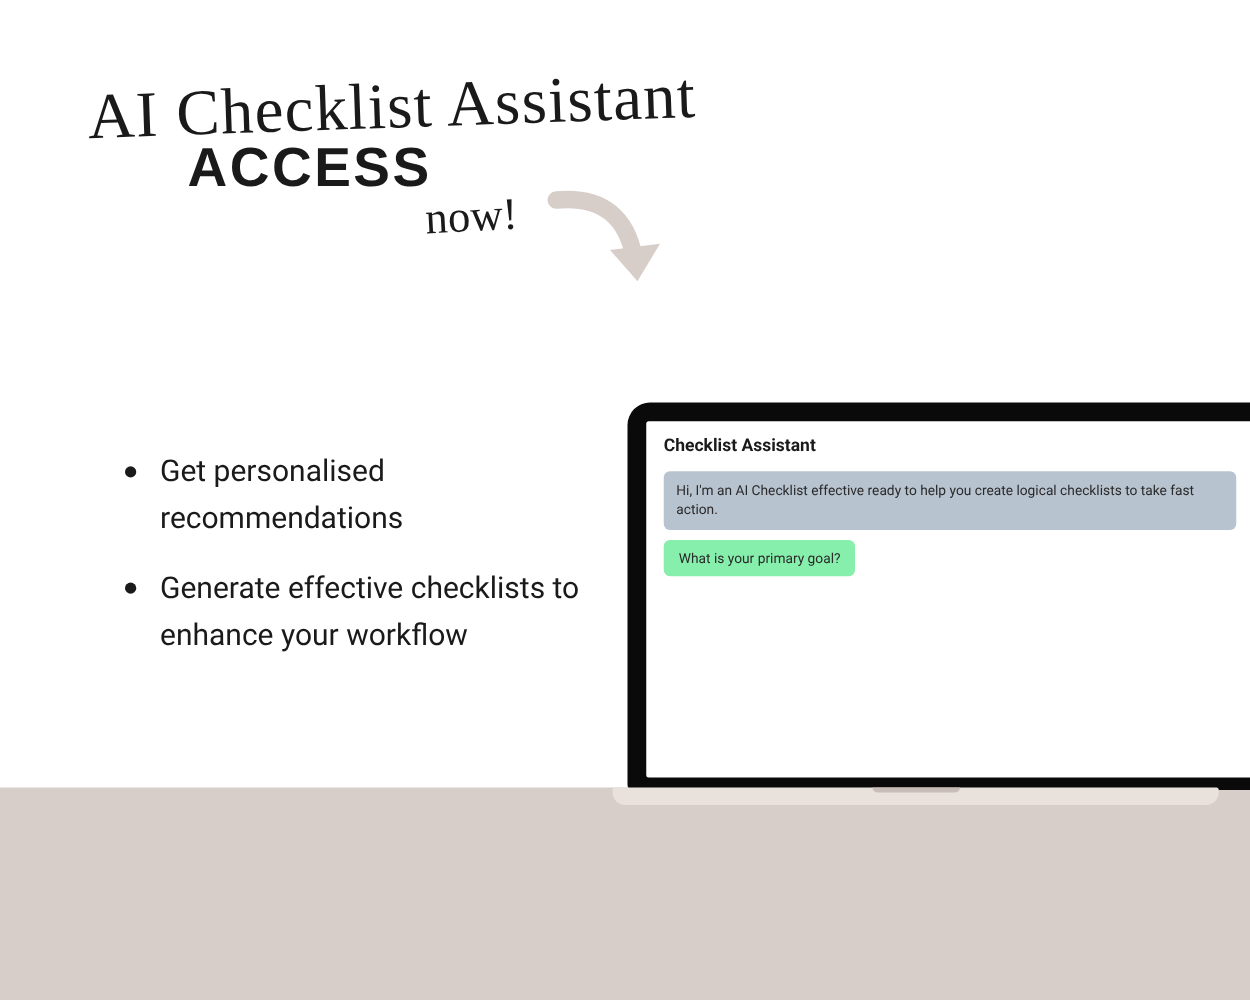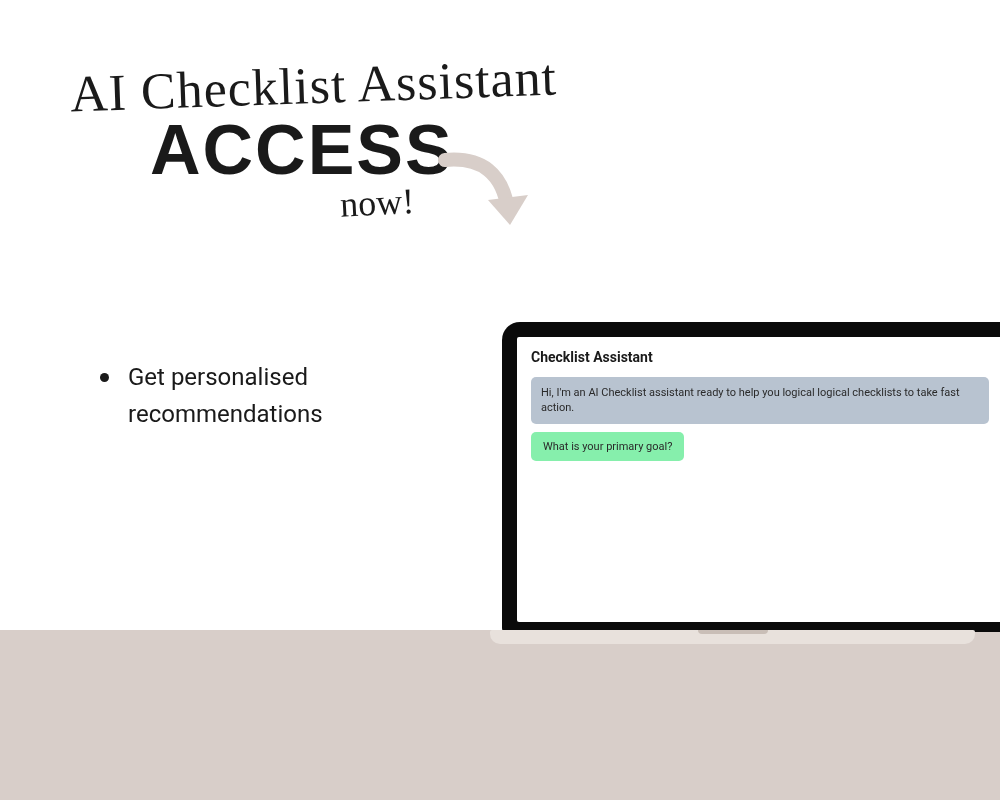--- a/index.html
+++ b/index.html
@@ -31,21 +31,21 @@
       font-weight: 400;
       color: #1a1a1a;
       line-height: 1;
       transform: rotate(-2deg);
       margin-left: 10px;
       letter-spacing: 1px;
     }
     .access-title {
       font-family: "Arial Black", Arial, sans-serif;
       font-weight: 900;
-      font-size: 70px;
+      font-size: 44px;
       letter-spacing: 2px;
       color: #1a1a1a;
       margin-top: -2px;
       margin-left: 90px;
     }
     .now-script {
       font-family: "Brush Script MT", "Segoe Script", cursive;
       font-size: 36px;
       color: #1a1a1a;
       margin-top: -12px;
@@ -168,27 +168,28 @@
 <div class="arrow">
   <svg viewBox="0 0 110 110" width="110" height="110">
     <path d="M 15 20 Q 70 15 78 70" stroke="#d8cec9" stroke-width="14" fill="none" stroke-linecap="round"></path>
     <path d="M 58 60 L 80 85 L 98 55 Z" fill="#d8cec9"></path>
   </svg>
 </div>
 
 <div class="bullets">
   <ul>
     <li>Get personalised recommendations</li>
+    <li>Generate effective checklists to enhance your workflow</li>
   </ul>
 </div>
 
 <div class="laptop">
   <div class="laptop-body">
     <div class="laptop-screen">
       <div class="chat-title">Checklist Assistant</div>
-      <div class="chat-bubble">Hi, I'm an AI Checklist assistant ready to help you logical logical checklists to take fast action.</div>
+      <div class="chat-bubble">Hi, I'm an AI Checklist effective ready to help you create logical checklists to take fast action.</div>
       <div class="chat-bubble secondary">What is your primary goal?</div>
     </div>
   </div>
   <div class="laptop-base">
     <div class="laptop-notch"></div>
   </div>
 </div>
 
 </body></html>

